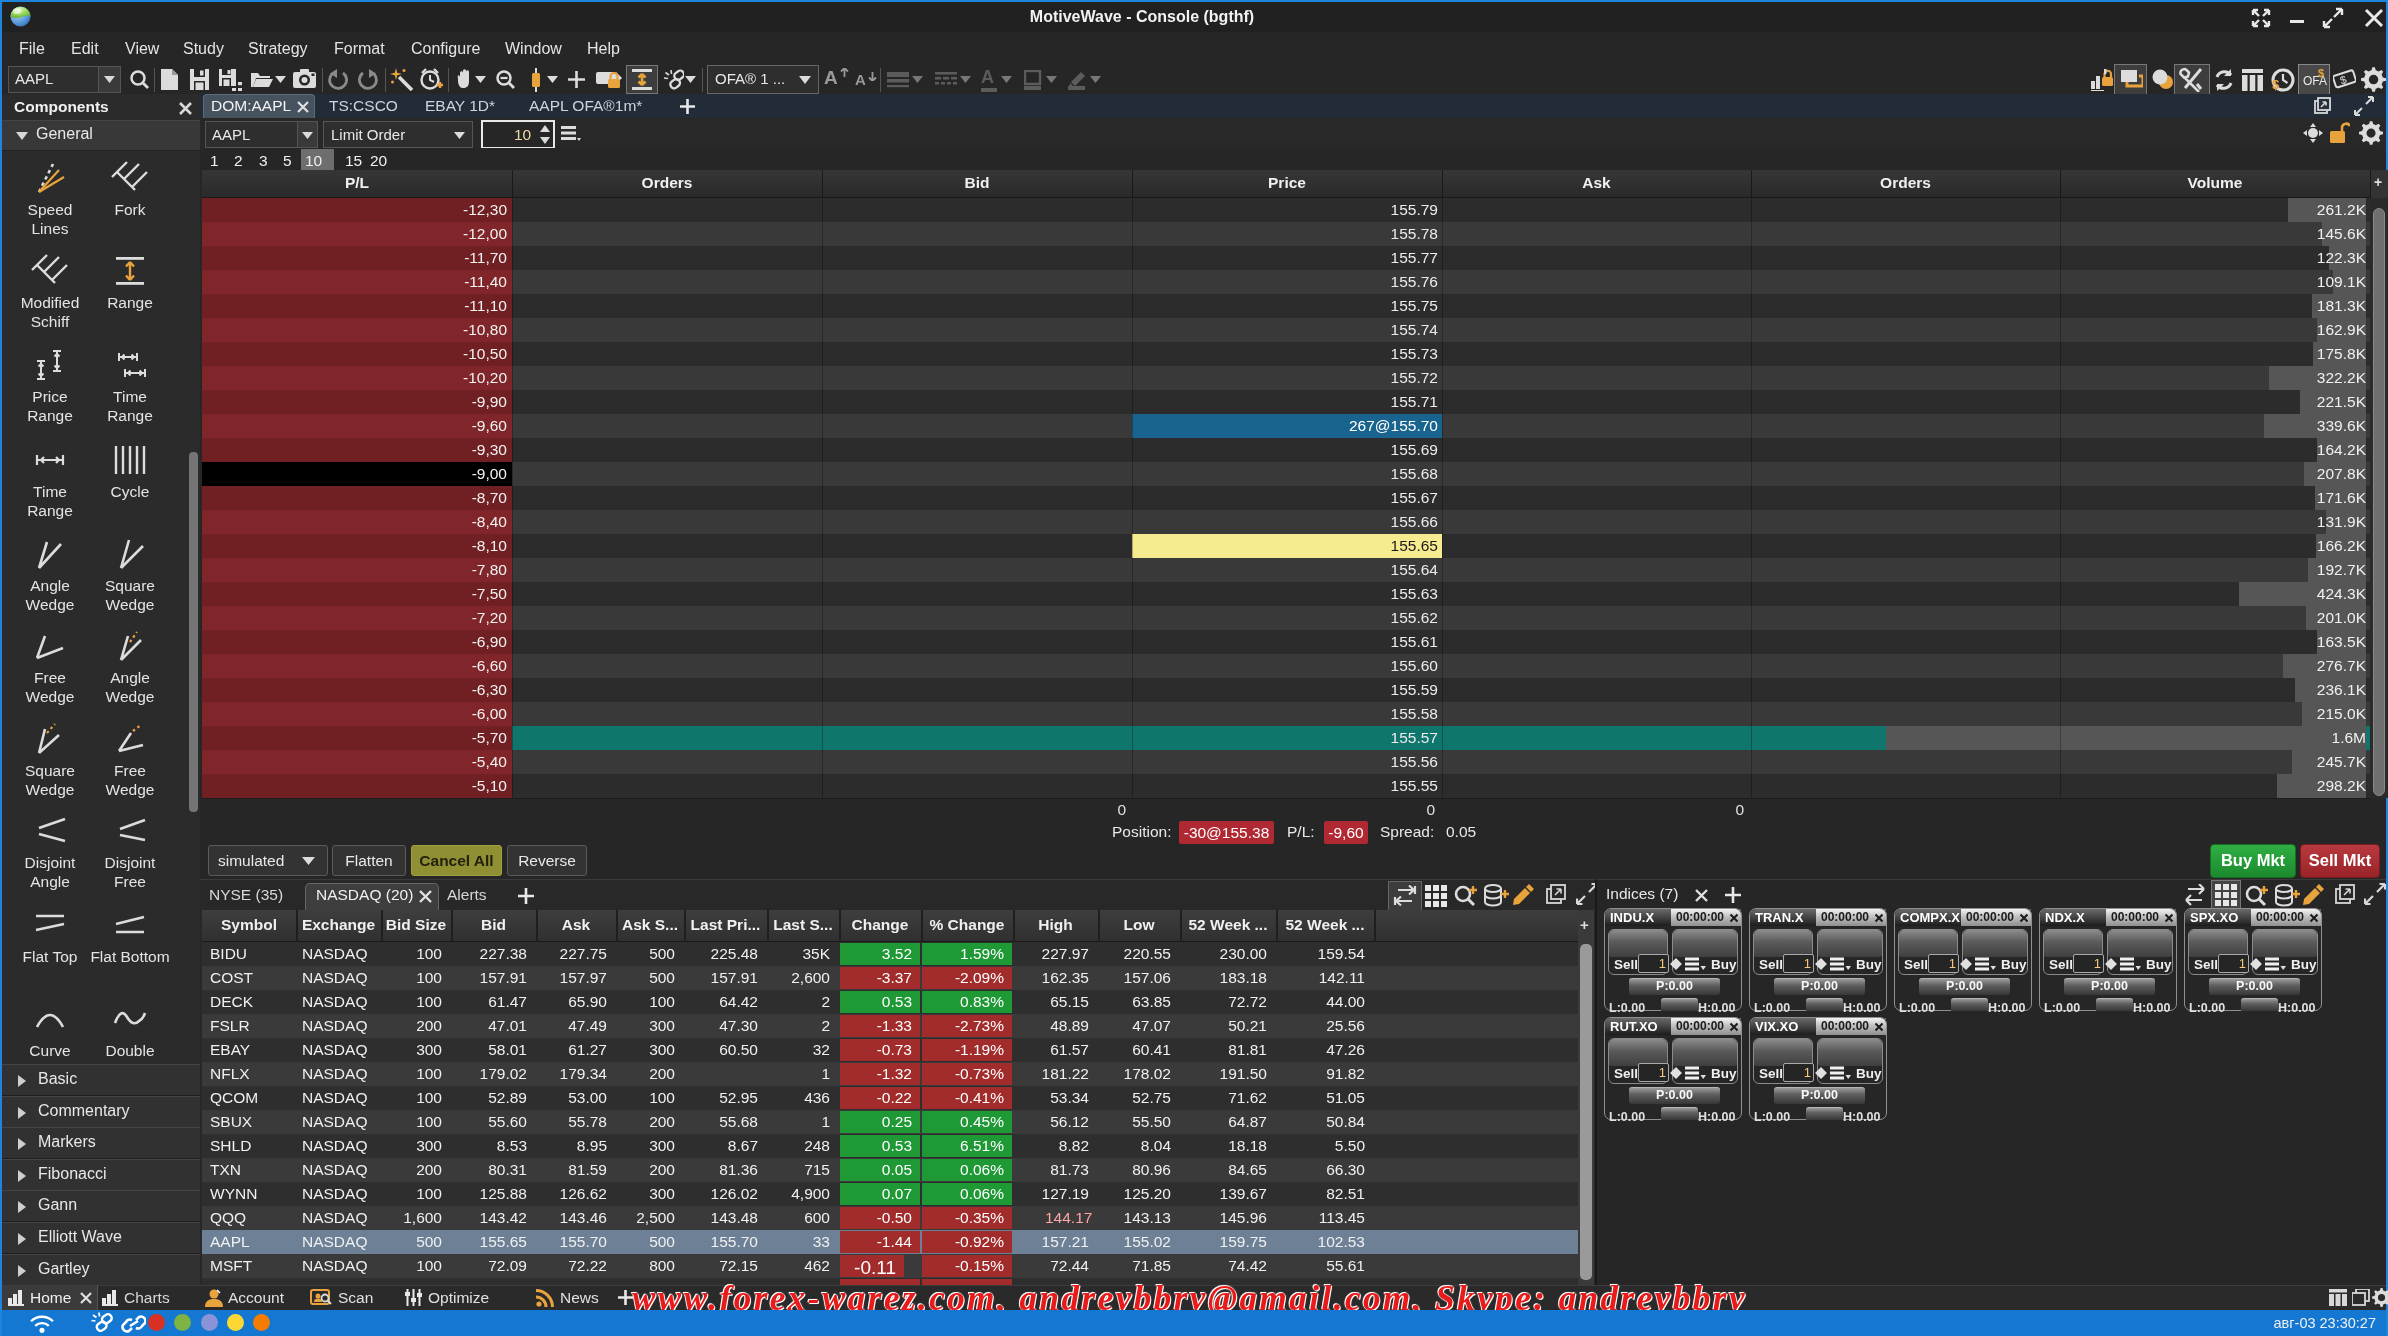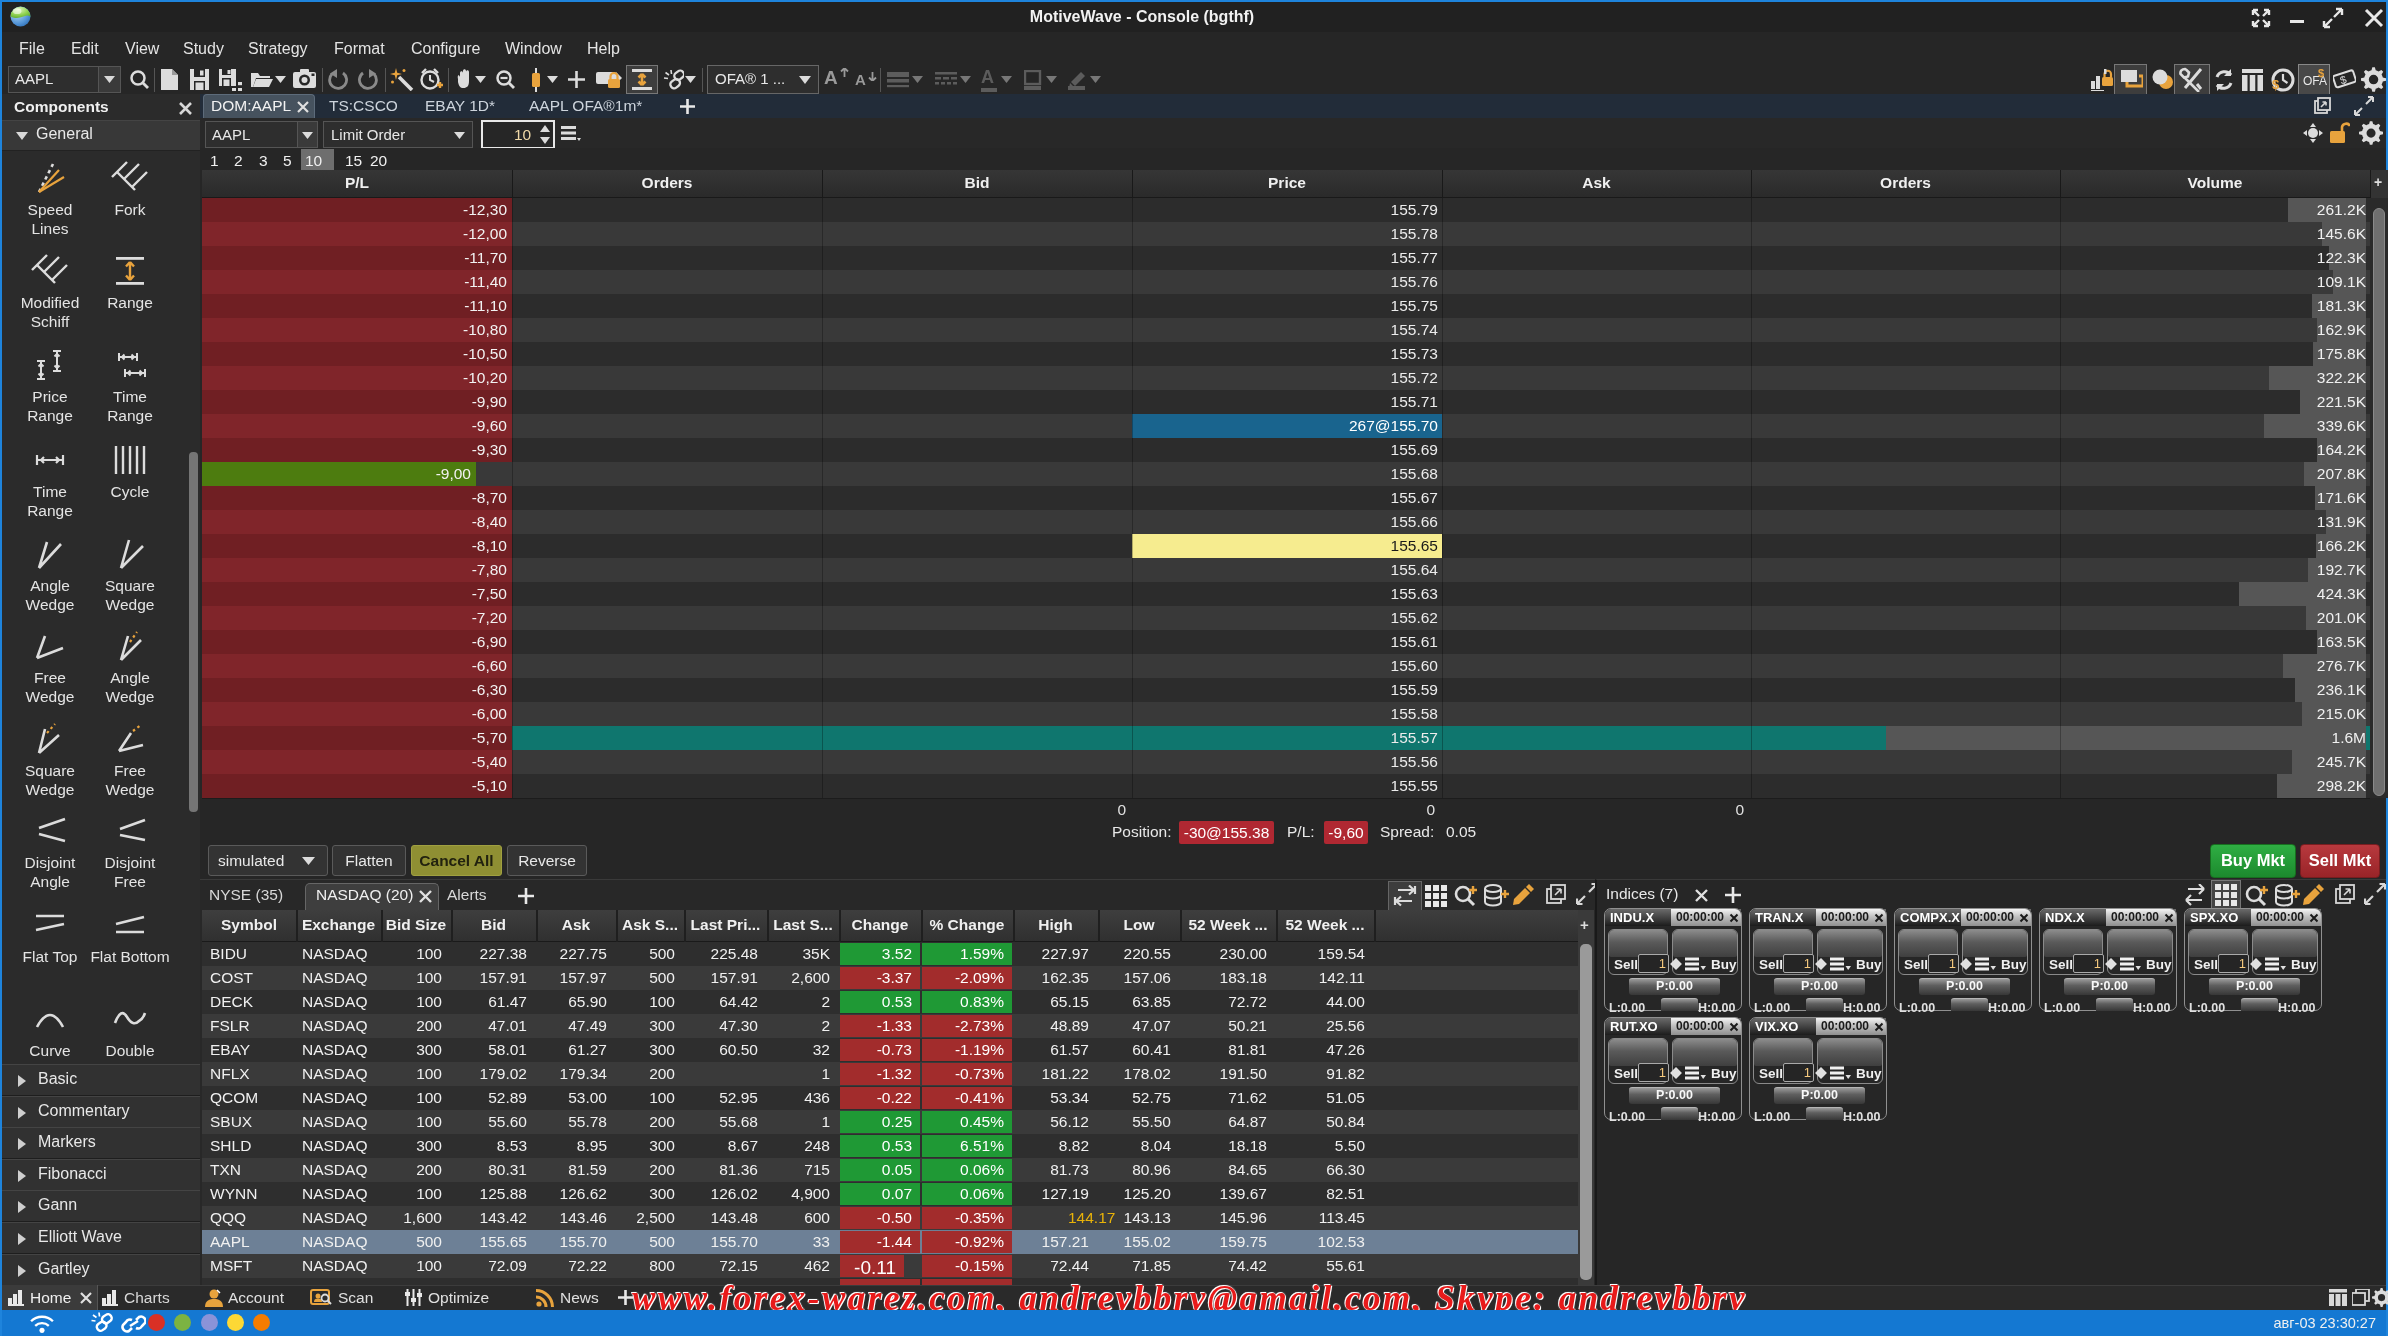--- a/index.html
+++ b/index.html
@@ -630,21 +630,21 @@
 <div class="abs" style="left:2062px;top:0;width:102px;height:24px;background:#565656;"></div>
 <div class="abs rt" style="left:1858px;top:0;width:306px;height:24px;font-size:15.5px;color:#f0f0f0;padding:3px 0 0 0;">339.6K</div>
 </div>
 <div class="abs" style="left:0;top:240px;width:2168px;height:24px;background:#2c2c2c;">
 <div class="abs rt" style="left:0;top:0;width:310px;height:24px;background:#701f23;font-size:15.5px;color:#f2f2f2;padding:3px 5px 0 0;">-9,30</div>
 <div class="abs rt" style="left:930px;top:0;width:310px;height:24px;font-size:15.5px;color:#ececec;padding:3px 4px 0 0;">155.69</div>
 <div class="abs" style="left:2115px;top:0;width:49px;height:24px;background:#565656;"></div>
 <div class="abs rt" style="left:1858px;top:0;width:306px;height:24px;font-size:15.5px;color:#f0f0f0;padding:3px 0 0 0;">164.2K</div>
 </div>
 <div class="abs" style="left:0;top:264px;width:2168px;height:24px;background:#393939;">
-<div class="abs rt" style="left:0;top:0;width:274px;height:24px;background:#4d7c0f;font-size:15.5px;color:#f2f2f2;padding:3px 5px 0 0;">-9,00</div>
+<div class="abs rt" style="left:0;top:0;width:310px;height:24px;background:#000000;font-size:15.5px;color:#f2f2f2;padding:3px 5px 0 0;">-9,00</div>
 <div class="abs rt" style="left:930px;top:0;width:310px;height:24px;font-size:15.5px;color:#ececec;padding:3px 4px 0 0;">155.68</div>
 <div class="abs" style="left:2102px;top:0;width:62px;height:24px;background:#565656;"></div>
 <div class="abs rt" style="left:1858px;top:0;width:306px;height:24px;font-size:15.5px;color:#f0f0f0;padding:3px 0 0 0;">207.8K</div>
 </div>
 <div class="abs" style="left:0;top:288px;width:2168px;height:24px;background:#2c2c2c;">
 <div class="abs rt" style="left:0;top:0;width:310px;height:24px;background:#701f23;font-size:15.5px;color:#f2f2f2;padding:3px 5px 0 0;">-8,70</div>
 <div class="abs rt" style="left:930px;top:0;width:310px;height:24px;font-size:15.5px;color:#ececec;padding:3px 4px 0 0;">155.67</div>
 <div class="abs" style="left:2113px;top:0;width:51px;height:24px;background:#565656;"></div>
 <div class="abs rt" style="left:1858px;top:0;width:306px;height:24px;font-size:15.5px;color:#f0f0f0;padding:3px 0 0 0;">171.6K</div>
 </div>
@@ -1024,21 +1024,21 @@
 <div class="tx" style="left:8px;top:3px;font-size:15.5px;color:#f0f0f0;">QQQ</div>
 <div class="tx" style="left:100px;top:3px;font-size:15.5px;color:#f0f0f0;">NASDAQ</div>
 <div class="abs rt" style="left:179px;top:3px;width:61px;font-size:15.5px;color:#f0f0f0;">1,600</div>
 <div class="abs rt" style="left:249px;top:3px;width:76px;font-size:15.5px;color:#f0f0f0;">143.42</div>
 <div class="abs rt" style="left:334px;top:3px;width:71px;font-size:15.5px;color:#f0f0f0;">143.46</div>
 <div class="abs rt" style="left:414px;top:3px;width:59px;font-size:15.5px;color:#f0f0f0;">2,500</div>
 <div class="abs rt" style="left:482px;top:3px;width:74px;font-size:15.5px;color:#f0f0f0;">143.48</div>
 <div class="abs rt" style="left:565px;top:3px;width:63px;font-size:15.5px;color:#f0f0f0;">600</div>
 <div class="abs rt" style="left:638px;top:1px;width:80px;height:22px;background:#a22c2c;font-size:15.5px;color:#fff;padding:2px 8px 0 0;">-0.50</div>
 <div class="abs rt" style="left:720px;top:1px;width:90px;height:22px;background:#a22c2c;font-size:15.5px;color:#fff;padding:2px 8px 0 0;">-0.35%</div>
-<div class="abs rt" style="left:834px;top:3px;width:76px;font-size:15.5px;color:#eab308;padding-left:32px;">144.17</div>
+<div class="abs rt" style="left:811px;top:3px;width:76px;font-size:15.5px;color:#fca5a5;padding-left:32px;">144.17</div>
 <div class="abs rt" style="left:896px;top:3px;width:73px;font-size:15.5px;color:#f0f0f0;">143.13</div>
 <div class="abs rt" style="left:978px;top:3px;width:87px;font-size:15.5px;color:#f0f0f0;">145.96</div>
 <div class="abs rt" style="left:1074px;top:3px;width:89px;font-size:15.5px;color:#f0f0f0;">113.45</div>
 </div>
 <div class="abs" style="left:0;top:288px;width:1376px;height:24px;background:#6d8096;">
 <div class="tx" style="left:8px;top:3px;font-size:15.5px;color:#f0f0f0;">AAPL</div>
 <div class="tx" style="left:100px;top:3px;font-size:15.5px;color:#f0f0f0;">NASDAQ</div>
 <div class="abs rt" style="left:179px;top:3px;width:61px;font-size:15.5px;color:#f0f0f0;">500</div>
 <div class="abs rt" style="left:249px;top:3px;width:76px;font-size:15.5px;color:#f0f0f0;">155.65</div>
 <div class="abs rt" style="left:334px;top:3px;width:71px;font-size:15.5px;color:#f0f0f0;">155.70</div>

